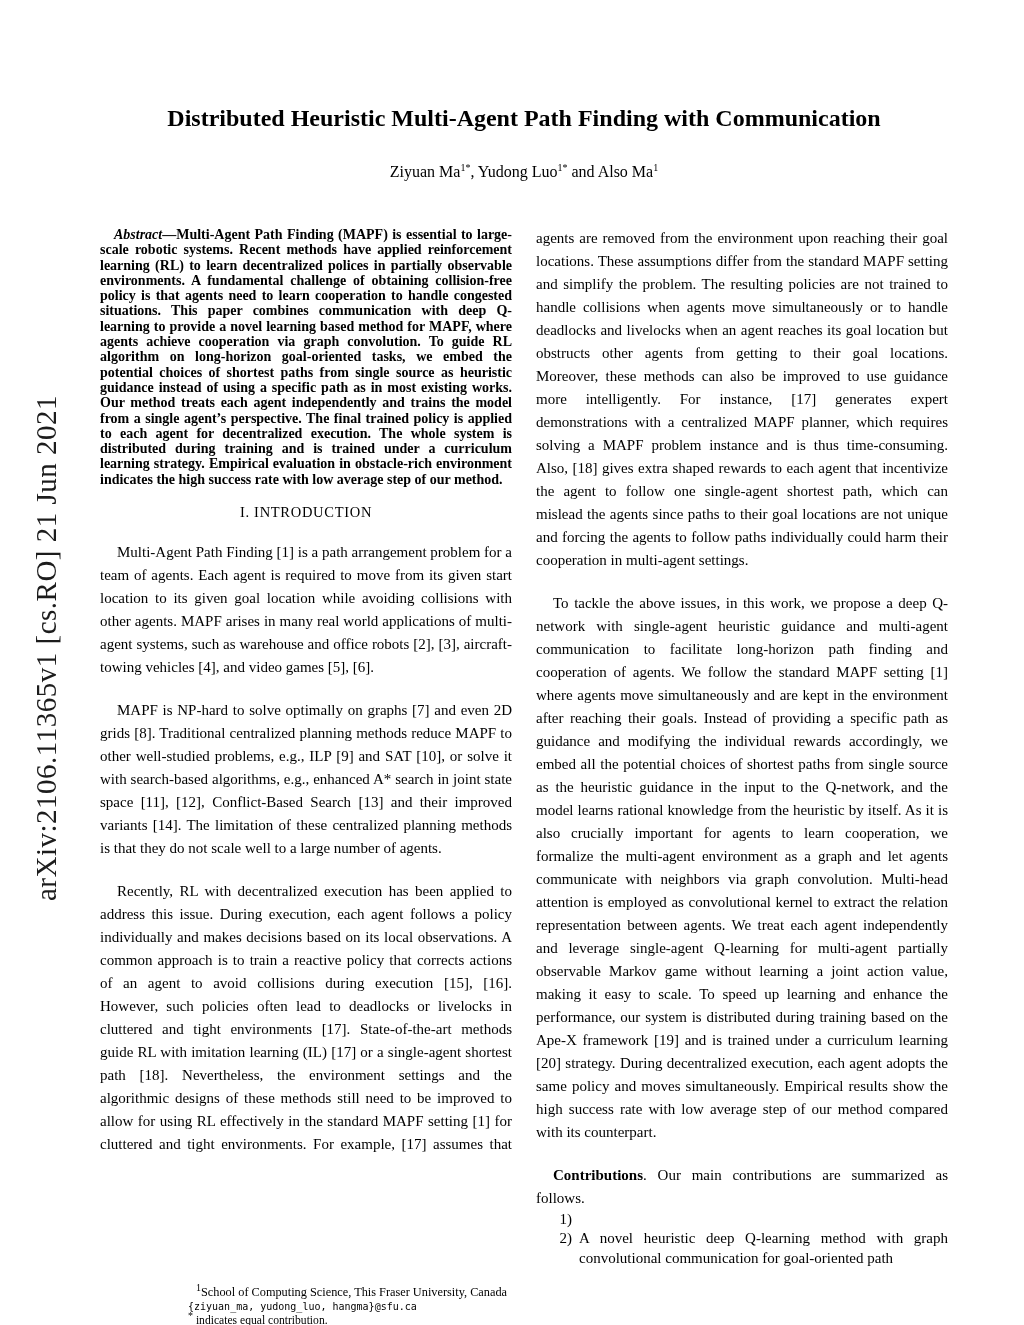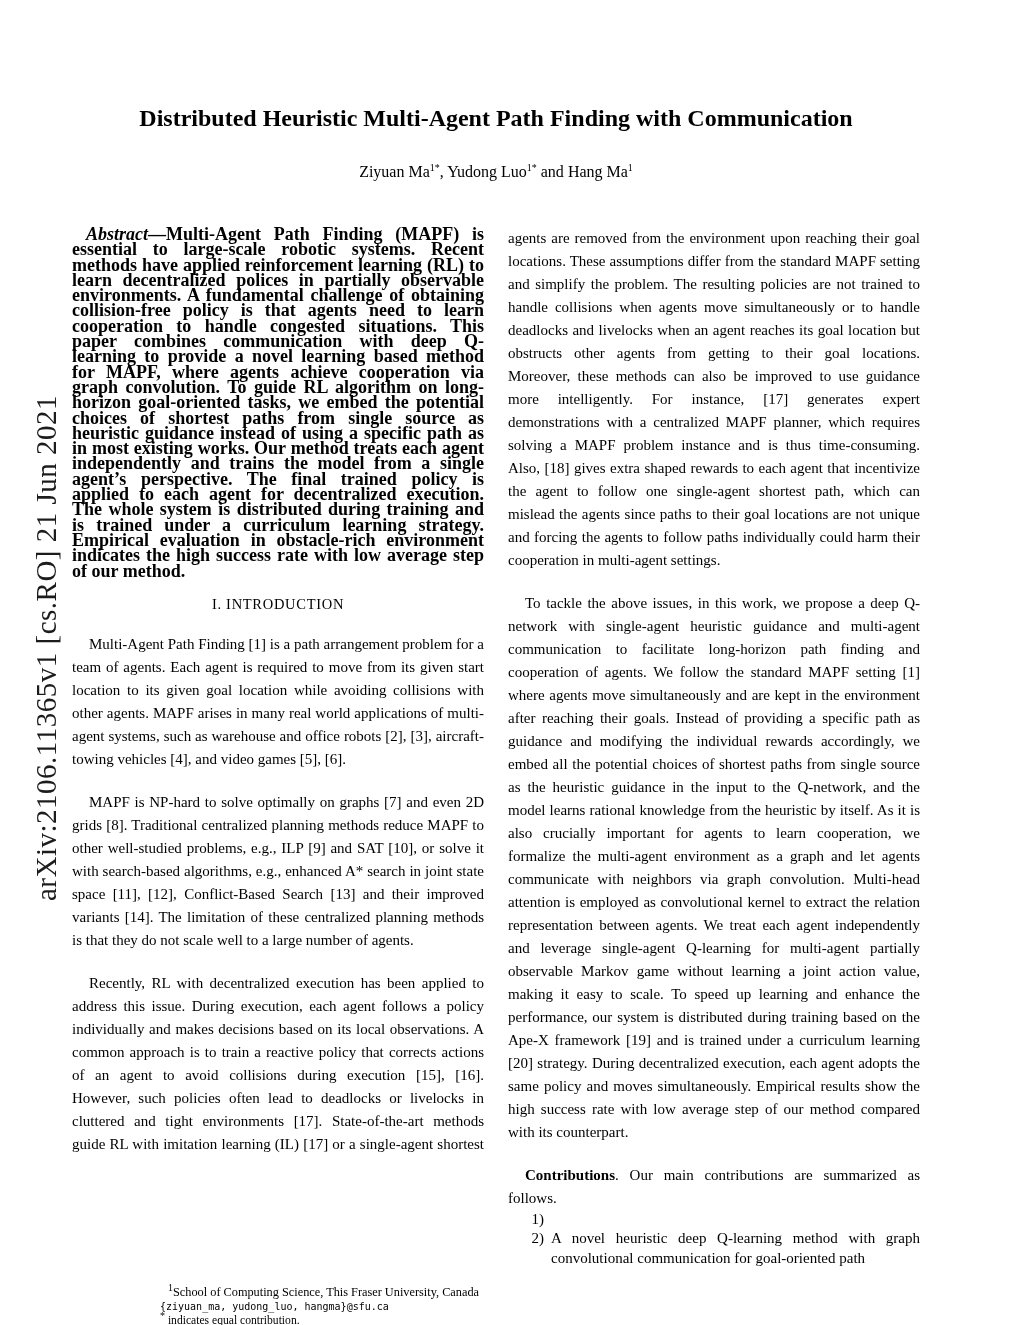--- a/index.html
+++ b/index.html
@@ -9,32 +9,32 @@
     background: #ffffff; color: #000;
     font-family: "Liberation Serif", serif;
     position: relative; overflow: hidden;
   }
   .watermark {
     position: absolute; left: 46px; top: 648px;
     transform: translate(-50%, -50%) rotate(-90deg);
     white-space: nowrap;
     font-size: 29px; color: #1c1c1c; letter-spacing: 0.5px;
   }
-  .content { position: absolute; left: 72px; top: 103px; width: 848px; }
+  .content { position: absolute; left: 100px; top: 103px; width: 848px; }
   .title {
     margin: 0; text-align: center;
     font-size: 24px; font-weight: bold; line-height: 1.25;
   }
   .authors { margin-top: 30px; text-align: center; font-size: 16px; }
   .authors sup, .footnote sup { font-size: 10px; line-height: 0; }
   .columns { display: flex; gap: 24px; margin-top: 46px; }
   .col { width: 412px; }
   .col-left { height: 930px; overflow: hidden; }
   p.abstract {
-    margin: 0; font-size: 18px; line-height: 15.3px;
+    margin: 0; font-size: 14px; line-height: 15.3px;
     font-weight: bold; text-align: justify; text-indent: 14px;
     hyphens: auto;
   }
   .abs-label { font-style: italic; }
   .section-heading {
     margin: 17px 0 20px; text-align: center;
     font-size: 14.5px; font-weight: normal; letter-spacing: 0.7px;
   }
   p.body {
     margin: 0; font-size: 15px; line-height: 23px;
@@ -59,21 +59,21 @@
 <body>
 
 <div>
 
   <div class="watermark">arXiv:2106.11365v1  [cs.RO]  21 Jun 2021</div>
 
   <div class="content">
 
     <h1 class="title">Distributed Heuristic Multi-Agent Path Finding with Communication</h1>
 
-    <div class="authors"><span>Ziyuan Ma</span><sup>1*</sup><span>, </span><span>Yudong Luo</span><sup>1*</sup><span> and </span><span>Hang Ma</span><sup>1</sup></div>
+    <div class="authors"><span>Ziyuan Ma</span><sup>1*</sup><span>, </span><span>Yudong Luo</span><sup>1*</sup><span> and </span><span>Also Ma</span><sup>1</sup></div>
 
     <div class="columns">
 
       <div class="col col-left">
         <p class="abstract"><span class="abs-label">Abstract</span><span>—Multi-Agent Path Finding (MAPF) is essential to large-scale robotic systems. Recent methods have applied reinforcement learning (RL) to learn decentralized polices in partially observable environments. A fundamental challenge of obtaining collision-free policy is that agents need to learn cooperation to handle congested situations. This paper combines communication with deep Q-learning to provide a novel learning based method for MAPF, where agents achieve cooperation via graph convolution. To guide RL algorithm on long-horizon goal-oriented tasks, we embed the potential choices of shortest paths from single source as heuristic guidance instead of using a specific path as in most existing works. Our method treats each agent independently and trains the model from a single agent’s perspective. The final trained policy is applied to each agent for decentralized execution. The whole system is distributed during training and is trained under a curriculum learning strategy. Empirical evaluation in obstacle-rich environment indicates the high success rate with low average step of our method.</span></p>
 
         <h2 class="section-heading">I. INTRODUCTION</h2>
 
         <p class="body indent">Multi-Agent Path Finding [1] is a path arrangement problem for a team of agents. Each agent is required to move from its given start location to its given goal location while avoiding collisions with other agents. MAPF arises in many real world applications of multi-agent systems, such as warehouse and office robots [2], [3], aircraft-towing vehicles [4], and video games [5], [6].</p>
         <p class="body indent">MAPF is NP-hard to solve optimally on graphs [7] and even 2D grids [8]. Traditional centralized planning methods reduce MAPF to other well-studied problems, e.g., ILP [9] and SAT [10], or solve it with search-based algorithms, e.g., enhanced A* search in joint state space [11], [12], Conflict-Based Search [13] and their improved variants [14]. The limitation of these centralized planning methods is that they do not scale well to a large number of agents.</p>

